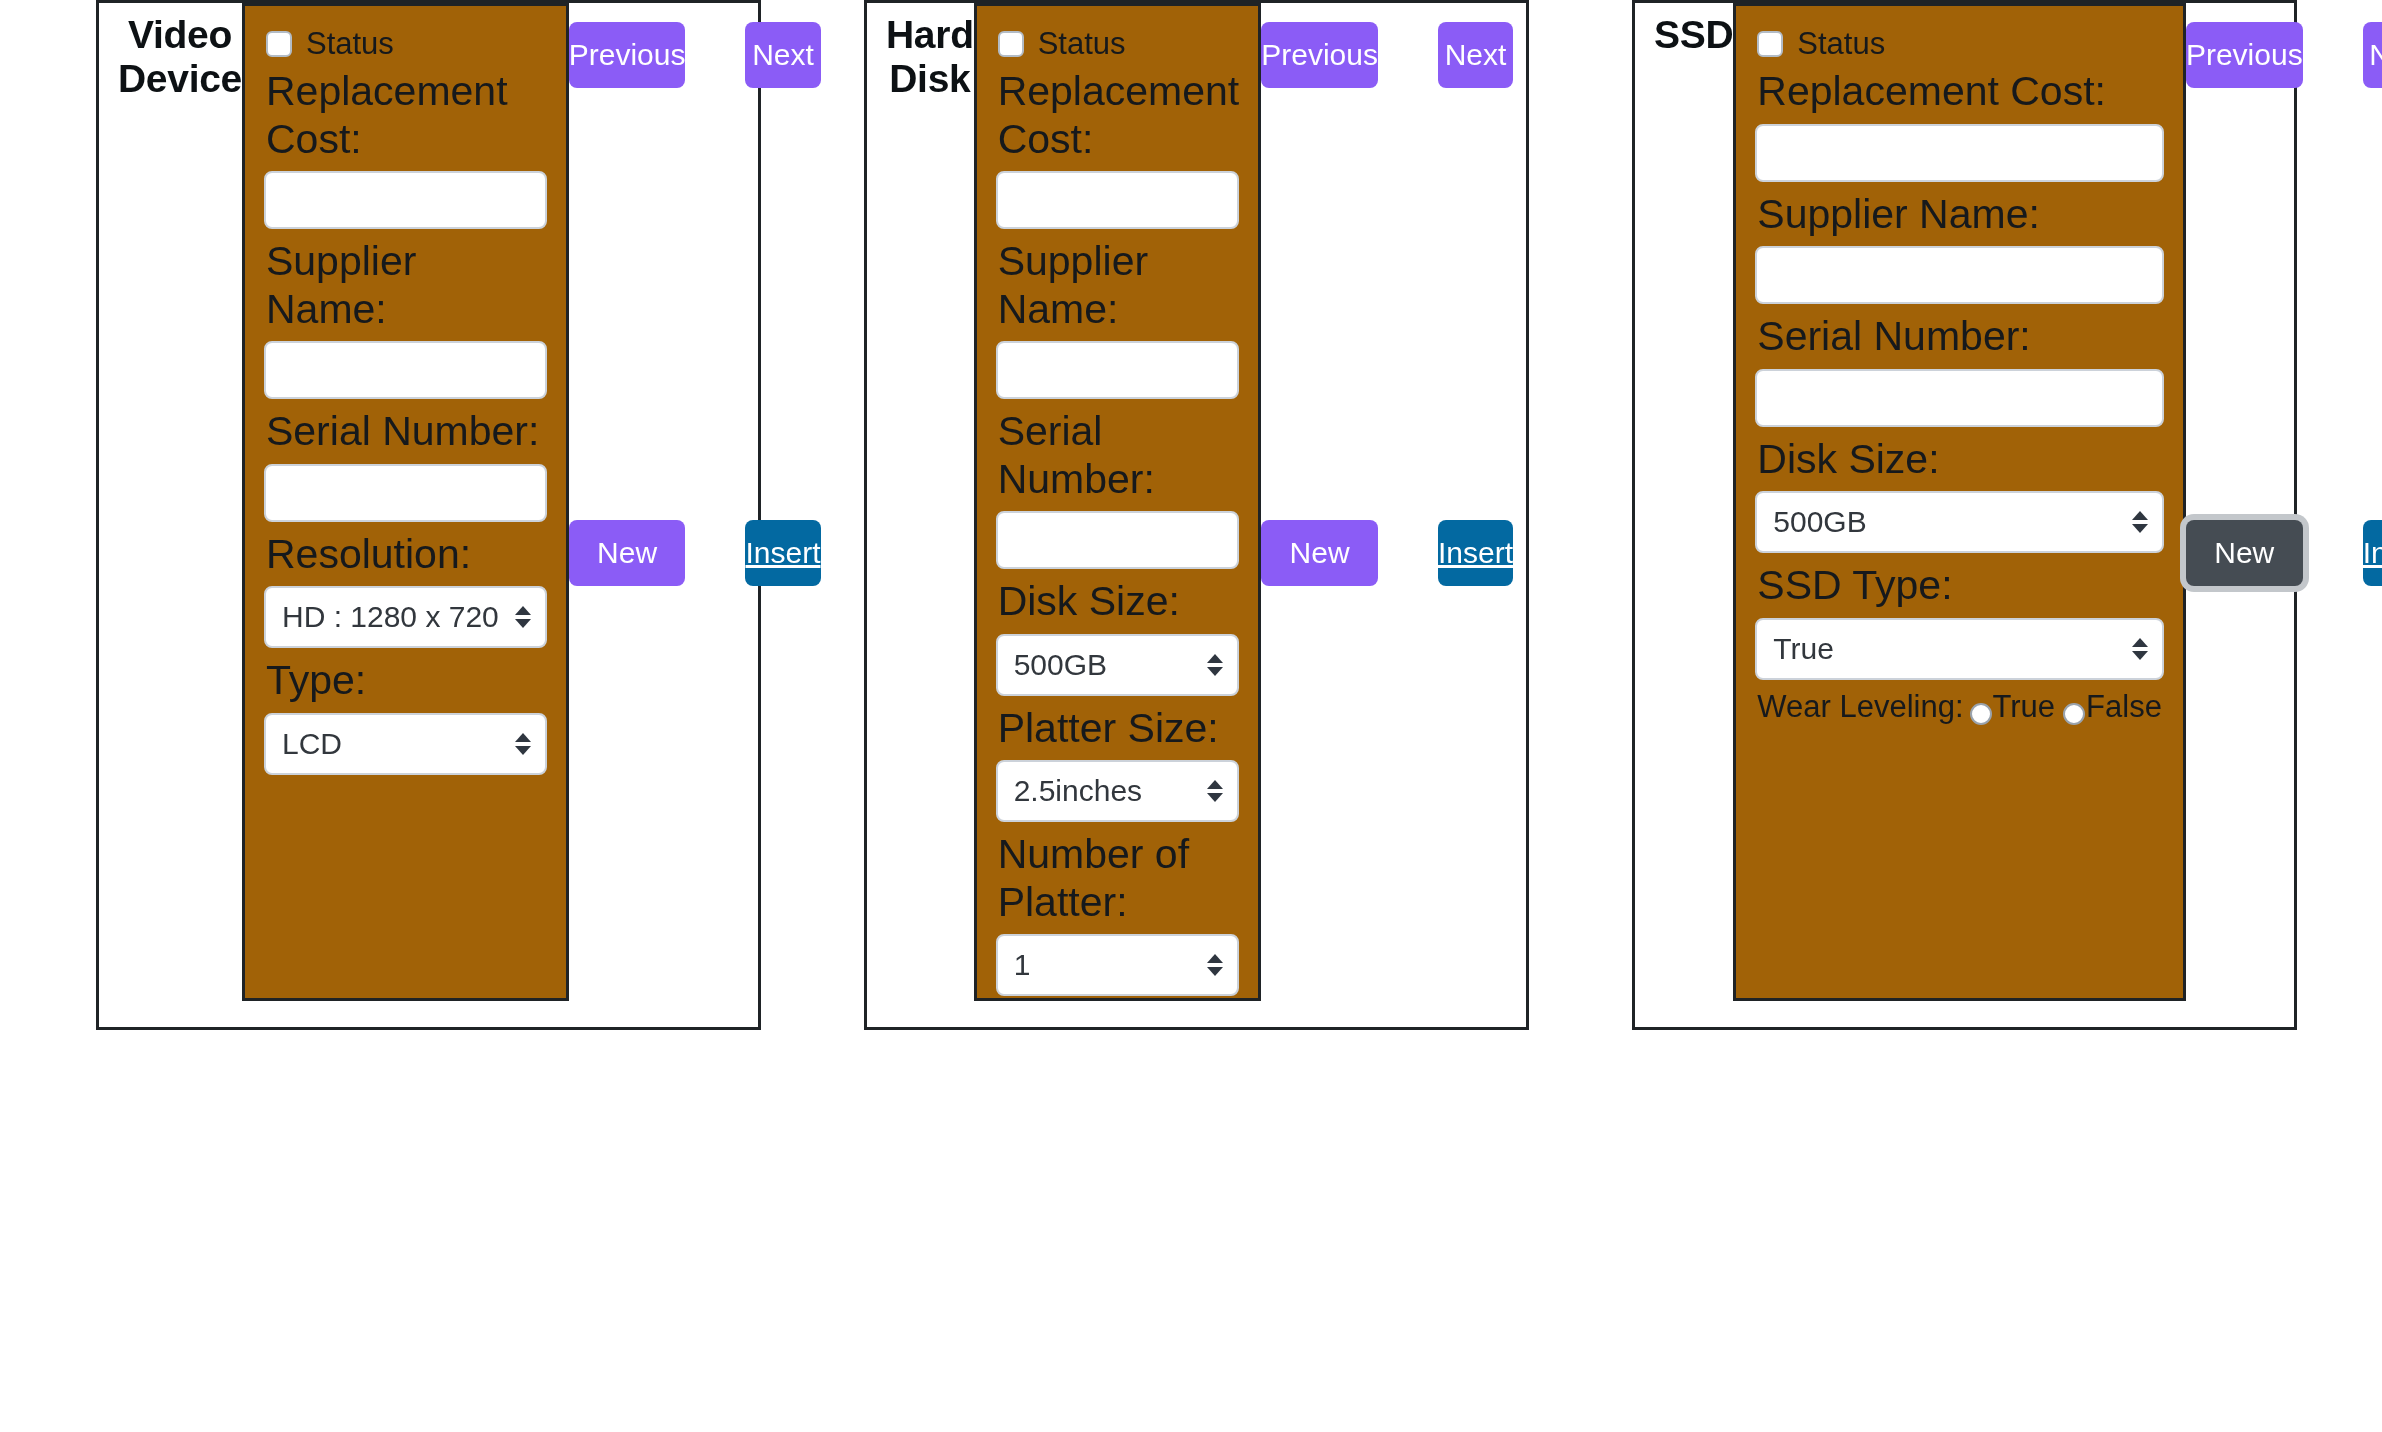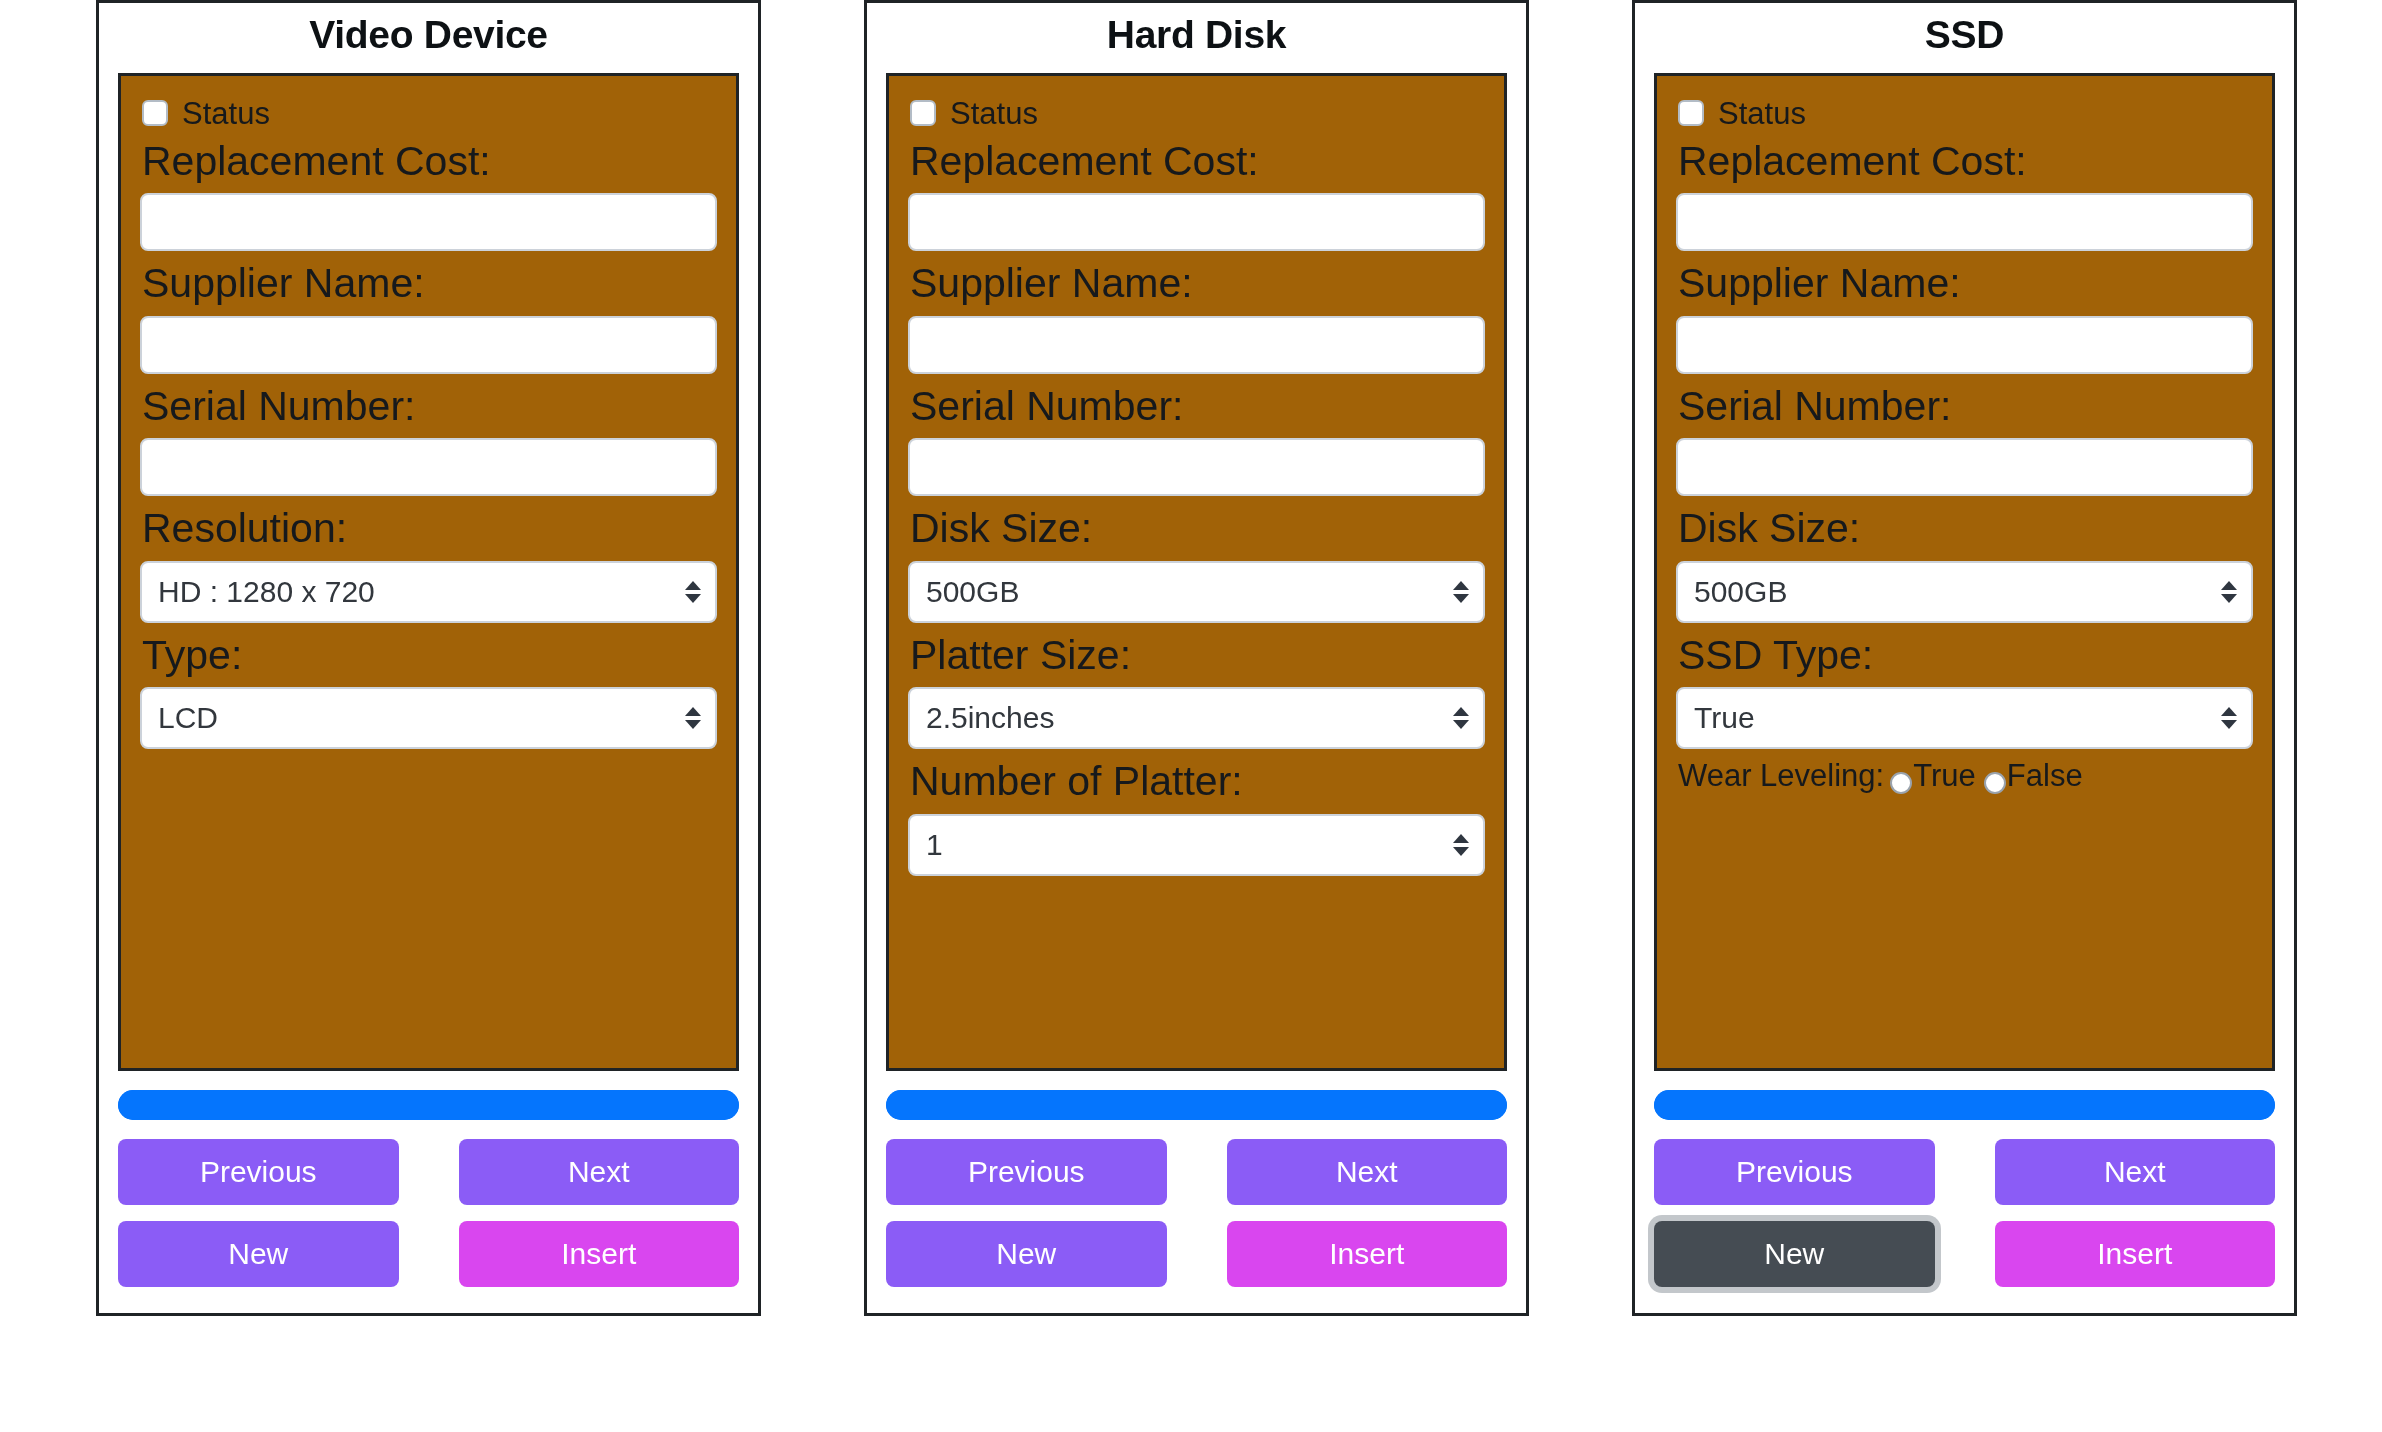--- a/index.html
+++ b/index.html
@@ -24,21 +24,21 @@
     gap: 103px;
   }
 
   
   .panel {
     width: 665px;
     border: 3px solid #1f2326;
     background: #ffffff;
     padding: 0 19px 26px 19px;
     display: flex;
-    flex-direction: column;
+    flex-direction: row;
   }
 
   .panel-title {
     text-align: center;
     font-size: 39px;
     font-weight: bold;
     letter-spacing: -0.3px;
     color: #0d1114;
     padding: 10px 0 16px 0;
     line-height: 1.12;
@@ -194,21 +194,21 @@
     font-size: 30px;
     color: #ffffff;
     background: #8b5cf6;
     cursor: pointer;
     display: flex;
     align-items: center;
     justify-content: center;
     padding: 0;
     line-height: 1;
   }
-  .btn.primary { background: #d946ef; }
+  .btn.primary { background: #0369a1; text-decoration: underline; }
   .btn.focused {
     background: #454c53;
     box-shadow: 0 0 0 6px #c3c7cb;
   }
 </style>
 </head>
 <body>
 
 <div class="screen">
     <div class="panel">

